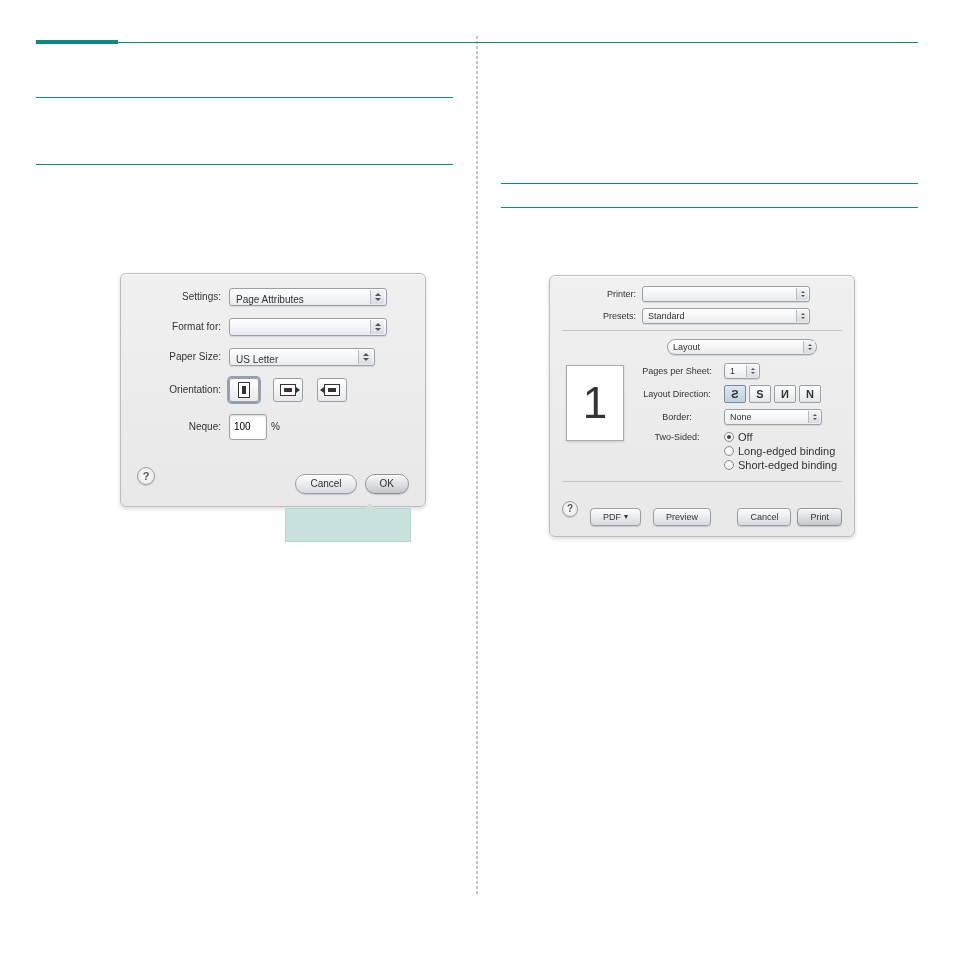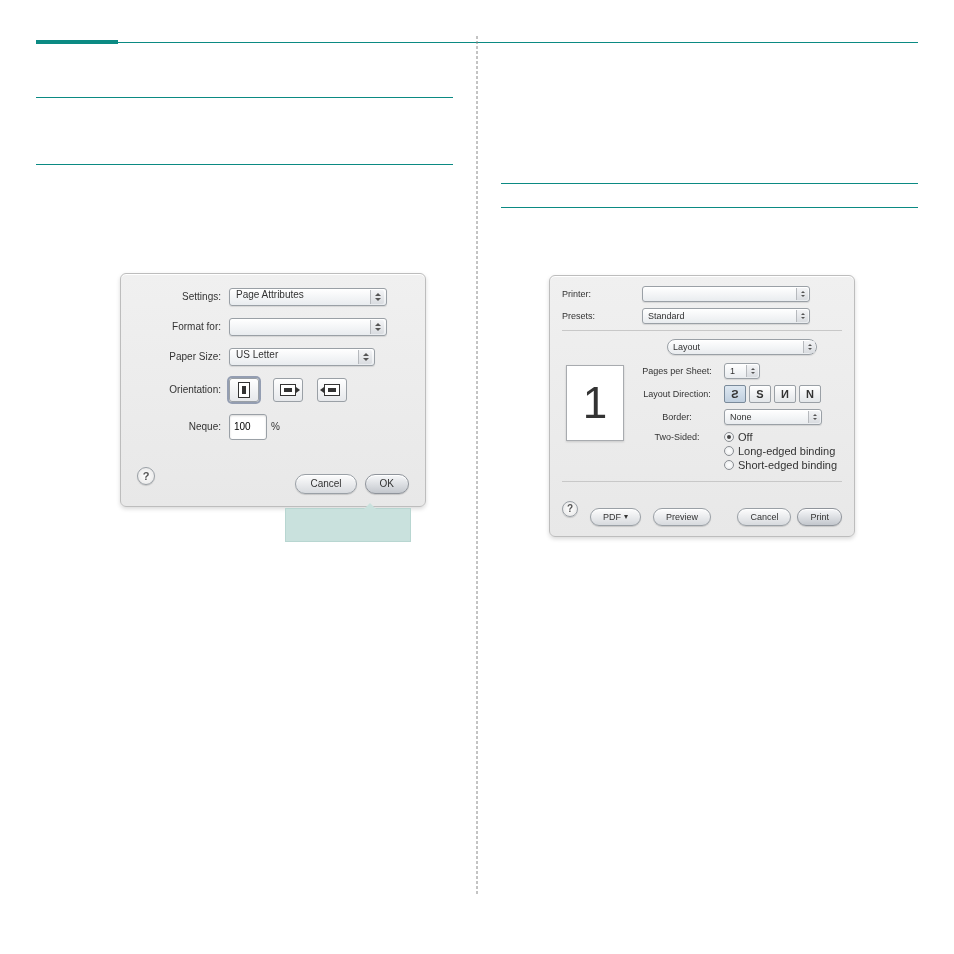--- a/index.html
+++ b/index.html
@@ -100,21 +100,21 @@
     padding-right: 8px;
     font-size: 10px;
     color: #333;
   }
   .md-select {
     height: 18px;
     border: 1px solid #9aa0a6;
     border-radius: 3px;
     background: linear-gradient(#fff,#e9ecef);
     display: flex;
-    align-items: flex-start;
+    align-items: flex-end;
     padding: 0 20px 0 6px;
     font-size: 10px;
     position: relative;
     box-shadow: inset 0 1px 0 #fff, 0 1px 1px rgba(0,0,0,0.1);
   }
   .md-select.wide { width: 158px; }
   .md-select.mid  { width: 146px; }
   .md-select .stepper {
     position: absolute;
     right: 2px; top: 1px; bottom: 1px; width: 14px;
@@ -217,21 +217,21 @@
     margin-left: 48px;
     background: linear-gradient(#f0f0f0,#e8e8e8);
     border: 1px solid #bdbdbd;
     border-radius: 6px;
     box-shadow: 0 2px 4px rgba(0,0,0,0.15), inset 0 1px 0 #fff;
     font-size: 9px;
     color: #333;
     padding: 10px 12px 10px 12px;
   }
   .pd-row { display:flex; align-items:center; margin-bottom:6px; }
-  .pd-label { width: 80px; padding-right:6px; font-size:9px; }
+  .pd-label { width: 80px; text-align:right; padding-right:6px; font-size:9px; }
   .pd-select {
     height:16px;
     border:1px solid #9aa0a6;
     border-radius:3px;
     background: linear-gradient(#fff,#e9ecef);
     display:flex;align-items:center;
     padding:0 18px 0 5px;
     font-size:9px;
     position:relative;
     box-shadow: inset 0 1px 0 #fff, 0 1px 1px rgba(0,0,0,0.1);
@@ -288,21 +288,21 @@
     width:10px;height:10px;border-radius:50%;
     border:1px solid #8a8e93;
     background: radial-gradient(#fff,#e6e8ea);
     display:flex;align-items:center;justify-content:center;
   }
   .radio.checked::after {
     content:"";width:4px;height:4px;border-radius:50%;background:#444;
   }
   .pd-footer { display:flex; align-items:center; margin-top:10px; }
   .pd-footer .help-btn { width:16px;height:16px;font-size:10px; }
-  .pd-footer .aqua-btn { height:18px; font-size:9px; padding:0 12px; border-radius:9px; margin-left:6px;}
+  .pd-footer .aqua-btn { height:18px; font-size:9px; padding:0 12px; border-radius:4px; margin-left:6px;}
   .pd-footer .spacer { flex:1; }
   .pdf-btn-group { display:flex; gap:6px; margin-left:6px; }
   .pdf-caret { margin-left:3px; font-size:8px; }
 
   .right-top-pad { height: 140px; }
 </style>
 </head>
 <body>
 
 <div class="page">

